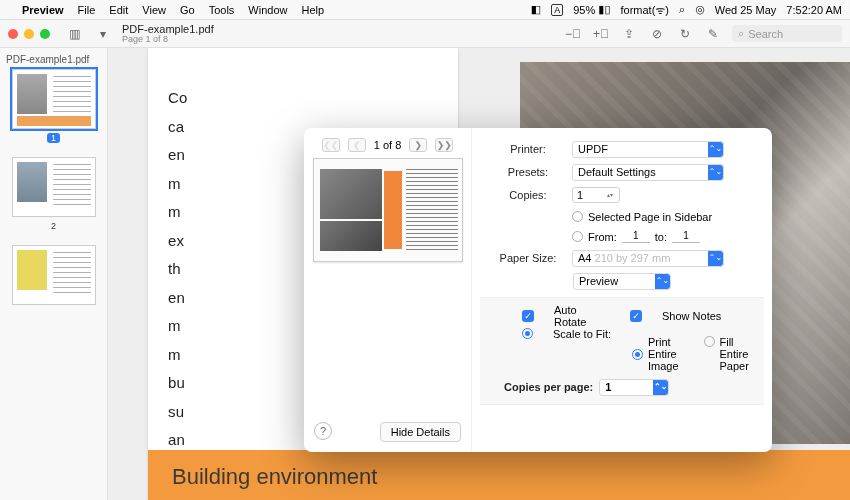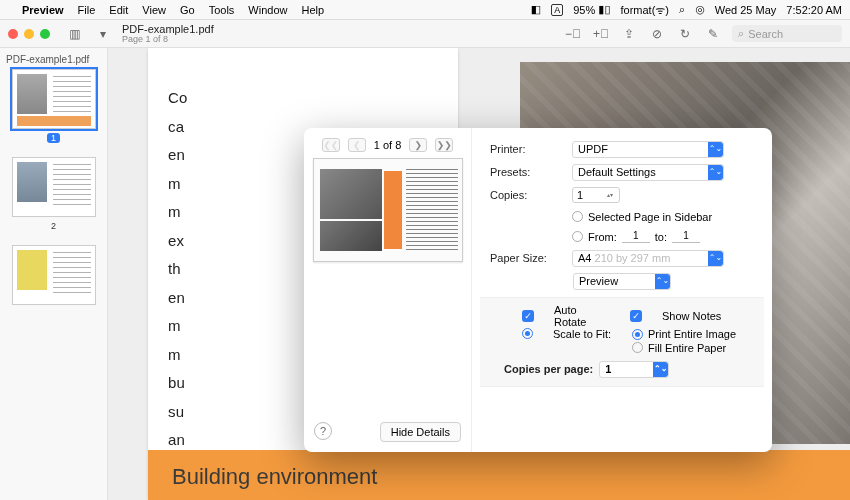--- a/index.html
+++ b/index.html
@@ -44,21 +44,21 @@
 #dialog .nav .arrow.disabled{color:#ddd;}
 #dialog .preview-img{width:150px;height:104px;background:#fbfbfb;border:1px solid #ccc;box-shadow:0 1px 2px rgba(0,0,0,0.1);position:relative;overflow:hidden;}
 #dialog .preview-img .mini-photo{position:absolute;left:6px;top:10px;width:62px;height:50px;background:linear-gradient(135deg,#888,#555);}
 #dialog .preview-img .mini-photo2{position:absolute;left:6px;top:62px;width:62px;height:30px;background:linear-gradient(135deg,#777,#444);}
 #dialog .preview-img .ob{position:absolute;left:70px;top:12px;width:18px;height:78px;background:#f1873b;}
 #dialog .preview-img .txt{position:absolute;left:92px;top:10px;width:52px;height:84px;background:repeating-linear-gradient(#333 0 1px,transparent 1px 4px);opacity:0.6;}
 #dialog .preview-col .help{margin-top:auto;align-self:flex-start;width:18px;height:18px;border-radius:50%;border:1px solid #bbb;display:flex;align-items:center;justify-content:center;color:#666;font-size:11px;}
 #dialog .preview-col .hide-details{align-self:flex-end;margin-top:-18px;font-size:11px;padding:3px 10px;border:1px solid #d0d0d0;border-radius:4px;background:#fafafa;}
 #dialog .settings-col{flex:1;padding:12px 18px 8px;display:flex;flex-direction:column;gap:5px;}
 .row{display:flex;align-items:center;gap:6px;min-height:18px;}
-.row .lbl{width:76px;text-align:left;color:#222;}
+.row .lbl{width:76px;text-align:center;color:#222;}
 .select{flex:0 0 152px;height:17px;border:1px solid #d8d8d8;border-radius:3px;background:#fff;display:flex;align-items:center;padding:0 5px;position:relative;font-size:11px;}
 .select .chev{position:absolute;right:0;top:0;width:15px;height:100%;background:#2f7cf6;border-radius:0 3px 3px 0;display:flex;align-items:center;justify-content:center;color:#fff;font-size:8px;line-height:1;}
 .stepper{width:48px;height:16px;border:1px solid #d0d0d0;border-radius:3px;display:flex;align-items:center;padding:0 4px;position:relative;font-size:11px;}
 .stepper .sp{position:absolute;right:2px;top:1px;width:10px;height:12px;display:flex;flex-direction:column;justify-content:center;color:#777;font-size:6px;line-height:0.8;}
 .radio{width:11px;height:11px;border-radius:50%;border:1px solid #aaa;display:inline-flex;align-items:center;justify-content:center;flex-shrink:0;}
 .radio.on{border-color:#2f7cf6;}
 .radio.on::after{content:"";width:5px;height:5px;border-radius:50%;background:#2f7cf6;}
 .check{width:12px;height:12px;border-radius:3px;background:#2f7cf6;color:#fff;display:inline-flex;align-items:center;justify-content:center;font-size:9px;flex-shrink:0;}
 .subrow{display:flex;align-items:center;gap:5px;margin-left:82px;font-size:11px;min-height:15px;}
 .mini-input{width:28px;height:13px;border:none;border-bottom:1px solid #bbb;font-size:10px;text-align:center;}
@@ -225,21 +225,21 @@
               <span style="width:10px;"></span>
               <span class="check">✓</span>
               <span style="flex:1;">Auto Rotate</span>
               <span class="check">✓</span>
               <span style="width:90px;">Show Notes</span>
             </div>
             <div class="row" style="gap:20px;align-items:flex-start;">
               <span style="width:10px;"></span>
               <span class="radio on"></span>
               <span style="flex:1;">Scale to Fit:</span>
-              <div style="width:120px;display:flex;flex-direction:column;gap:2px;">
+              <div style="width:120px;display:flex;flex-direction:row;gap:18px;margin-top:8px;">
                 <div style="display:flex;gap:5px;align-items:center;">
                     <span class="radio on"></span>
                     <span>Print Entire Image</span>
                   </div>
                 <div style="display:flex;gap:5px;align-items:flex-start;">
                     <span class="radio"></span>
                     <span>Fill Entire Paper</span>
                   </div>
               </div>
             </div>

